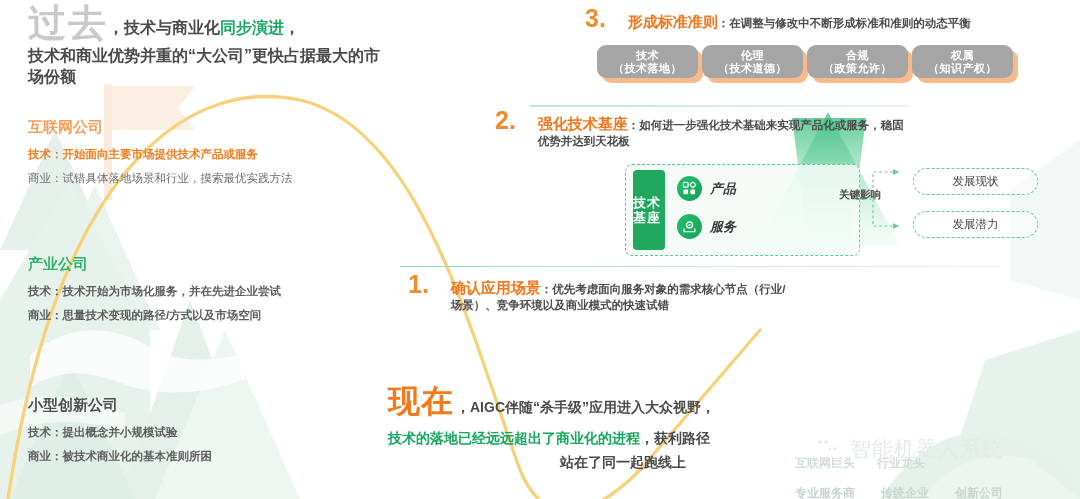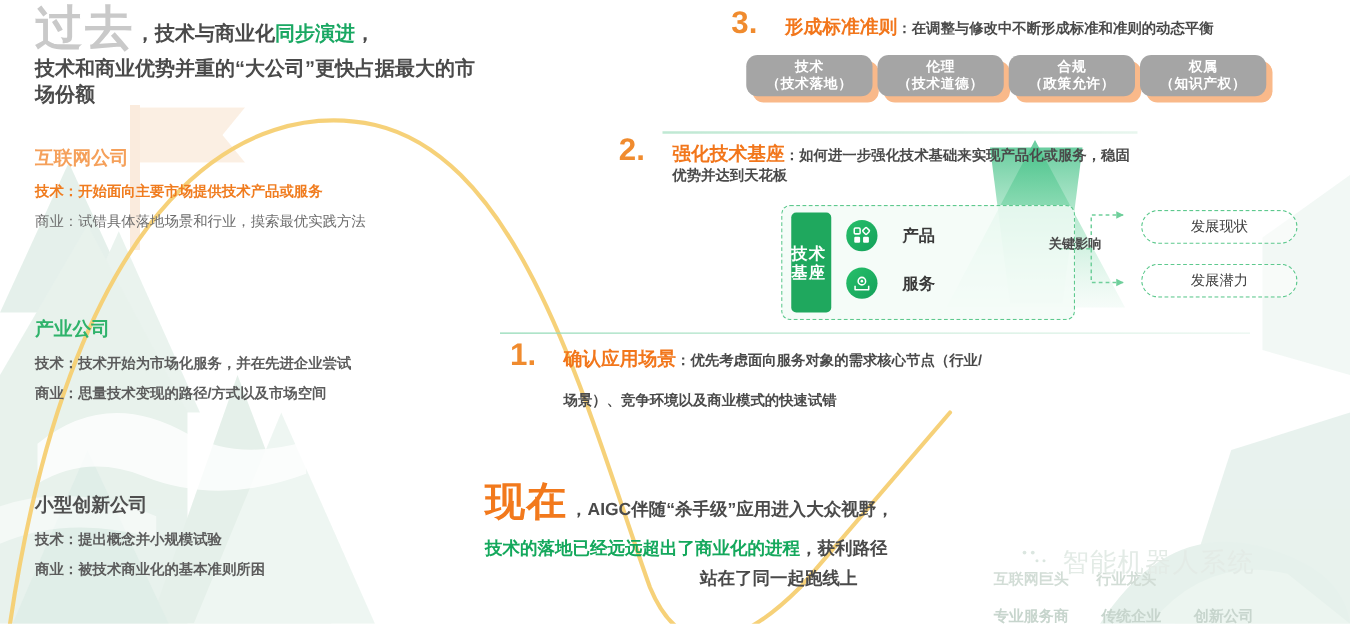--- a/index.html
+++ b/index.html
@@ -88,21 +88,21 @@
     position:absolute; inset:0; border:1.4px dashed #5ec98e; border-radius:7px;
     background:rgba(243,251,247,.85);
   }
   #tb-sidebar {
     position:absolute; left:8px; top:6px; width:32px; height:80px;
     background:#1fa85e; border-radius:4px; color:#fff;
     font-size:13px; font-weight:bold; letter-spacing:1px;
     display:flex; flex-direction:column; align-items:center; justify-content:center;
     line-height:1.16;
   }
-  .tb-item { position:absolute; left:52px; display:flex; align-items:center; gap:20px; }
+  .tb-item { position:absolute; left:52px; display:flex; align-items:center; gap:8px;font-style:italic; }
   #tb-item-product { top:12px; }
   #tb-item-service { top:50px; }
   .tb-icon {
     width:25px; height:25px; border-radius:50%;
     background:linear-gradient(135deg,#27c06a,#14a05a);
     display:flex; align-items:center; justify-content:center;
   }
   .tb-label { font-size:13px; font-weight:bold; color:#3a3a3a; }
 
   #tb-arrowbox { position:absolute; left:352px; top:58px; width:60px; height:66px; }
@@ -315,21 +315,21 @@
     <div class="green-pill" id="pill-potential">
       <span>发展潜力</span>
     </div>
   </div>
 
   <div id="sec1">
     <div class="hdr">
       <span class="num-badge">1.</span>
       <span class="body-text">
         <span class="sec-title">确认应用场景</span><span class="sec-desc">：</span><span class="sec-desc">优先考虑面向服务对象的需求核心节点（行业/</span>
-        <span class="sec-desc" style="display:block;margin-top:16px;">场景）、竞争环境以及商业模式的快速试错</span>
+        <span class="sec-desc" style="display:block;">场景）、竞争环境以及商业模式的快速试错</span>
       </span>
     </div>
   </div>
 
   <div id="nowblock">
     <div id="now-line1">
       <span class="now-big">现在</span>
       <span class="now-rest">，AIGC伴随“杀手级”应用进入大众视野，</span>
     </div>
     <div class="now-line2">

